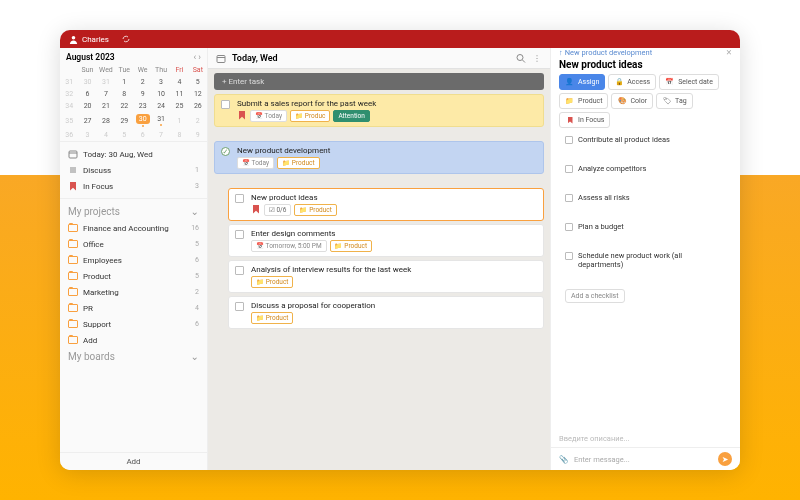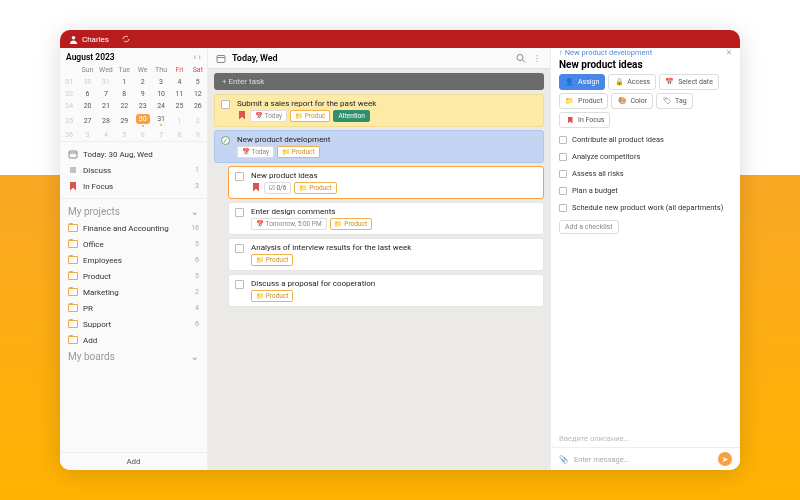--- a/index.html
+++ b/index.html
@@ -29,42 +29,42 @@
 .ic{display:inline-flex;width:10px;height:10px;align-items:center;justify-content:center}
 .folder{width:10px;height:8px;border:1px solid #f9a03f;border-radius:1px;position:relative}
 .folder::before{content:"";position:absolute;top:-2px;left:0;width:4px;height:2px;background:#f9a03f;border-radius:1px 1px 0 0}
 .bookmark{width:6px;height:9px;background:#d9534f;clip-path:polygon(0 0,100% 0,100% 100%,50% 70%,0 100%)}
 .addbar{text-align:center;padding:4px 0;border-top:1px solid #eee;color:#555;font-size:8px;cursor:pointer}
 .center{flex:1;background:#eceae6;display:flex;flex-direction:column;overflow:hidden}
 .center-head{display:flex;align-items:center;gap:6px;padding:5px 8px;background:#fafafa;border-bottom:1px solid #e2e2e2}
 .center-head .title{font-weight:600;font-size:9px}
 .center-head .sp{flex:1}
 .enter{background:#6b6b6b;color:#ddd;margin:4px 6px 0;border-radius:3px;padding:4px 8px;font-size:8px;cursor:text}
-.tasks{padding:4px 6px;display:flex;flex-direction:column;gap:3px;overflow:auto}
+.tasks{padding:4px 6px;display:flex;flex-direction:column;gap:14px;overflow:auto}
 .task{background:#fff;border-radius:3px;padding:4px 6px 4px 22px;position:relative;border:1px solid #e5e5e5}
 .task.yellow{background:#fdeaa7;border-color:#f0dd8f}
 .task.blue{background:#c3d5f2;border-color:#aec5eb}
 .task.sel{border:1.5px solid #f9a03f}
 .task .chk{position:absolute;left:6px;top:5px;width:9px;height:9px;border:1px solid #bbb;border-radius:1px;background:#fff}
 .task .chkdone{position:absolute;left:6px;top:5px;width:9px;height:9px;border:1px solid #6fa06f;border-radius:50%;background:#fff;display:flex;align-items:center;justify-content:center;color:#6fa06f;font-size:7px}
 .task .ttl{font-size:8px;color:#222;margin-bottom:2px}
 .task .meta{display:flex;gap:3px;align-items:flex-start;flex-wrap:wrap}
 .chip{font-size:6.5px;padding:1px 4px;border-radius:2px;border:1px solid #ddd;background:#fff;color:#666;display:inline-flex;align-items:center;gap:2px}
 .chip.prod{border-color:#f0b24a;color:#d28a1f}
 .chip.att{background:#2f8f6f;border-color:#2f8f6f;color:#fff}
 .chip.date{color:#888}
 .subtasks{margin-left:14px;display:flex;flex-direction:column;gap:3px}
 .details{width:190px;background:#fff;border-left:1px solid #eee;display:flex;flex-direction:column;font-size:8px;overflow:hidden}
 .d-bc{padding:0 8px 0;color:#5b8bd0;font-size:7.5px;display:flex;justify-content:space-between}
 .d-bc .x{color:#aaa;cursor:pointer}
 .d-title{padding:2px 8px 4px;font-weight:700;font-size:10px}
 .d-row{display:flex;gap:3px;padding:0 8px 3px;flex-wrap:wrap}
 .pill{font-size:7px;padding:2px 5px;border:1px solid #ddd;border-radius:3px;display:inline-flex;align-items:center;gap:3px;cursor:pointer;color:#555}
 .pill.assign{background:#4a86e8;border-color:#4a86e8;color:#fff}
-.d-checks{padding:4px 8px;display:flex;flex-direction:column;gap:8px;flex:1;overflow:auto}
+.d-checks{padding:4px 14px;display:flex;flex-direction:column;gap:20px;flex:1;overflow:auto}
 .d-check{display:flex;gap:5px;align-items:flex-start;font-size:7.5px;color:#333}
 .d-check .box{width:8px;height:8px;border:1px solid #bbb;border-radius:1px;flex-shrink:0;margin-top:1px}
 .addchk{font-size:7px;color:#888;border:1px solid #ddd;border-radius:3px;padding:2px 5px;align-self:flex-start;cursor:pointer}
 .desc{color:#bbb;font-size:7.5px;padding:4px 8px}
 .msgbar{border-top:1px solid #eee;padding:4px 8px;display:flex;align-items:center;gap:5px;color:#aaa;font-size:7.5px}
 .sendbtn{width:14px;height:14px;background:#f9a03f;border-radius:50%;display:flex;align-items:center;justify-content:center;color:#fff;font-size:8px}
 svg{display:block}
 </style>
 </head>
 <body>

